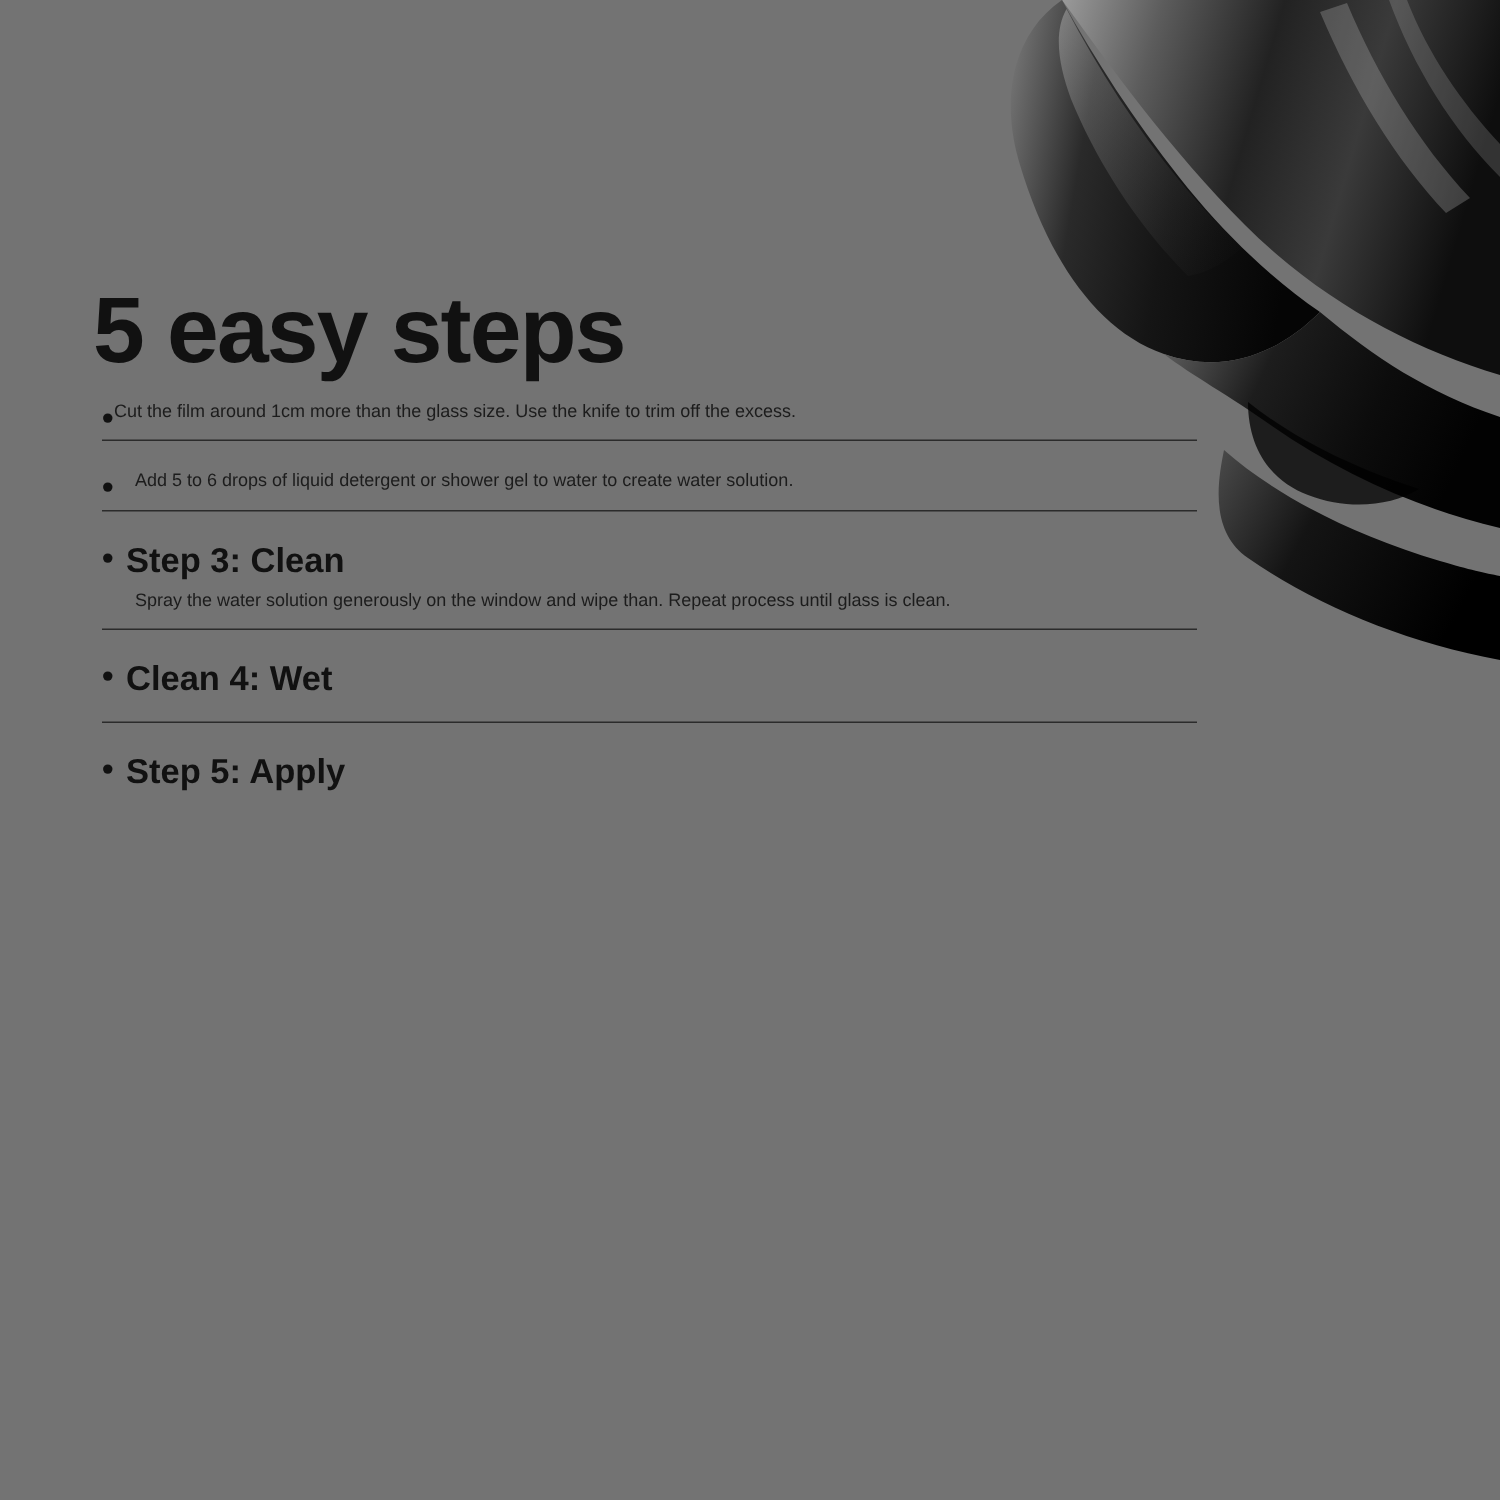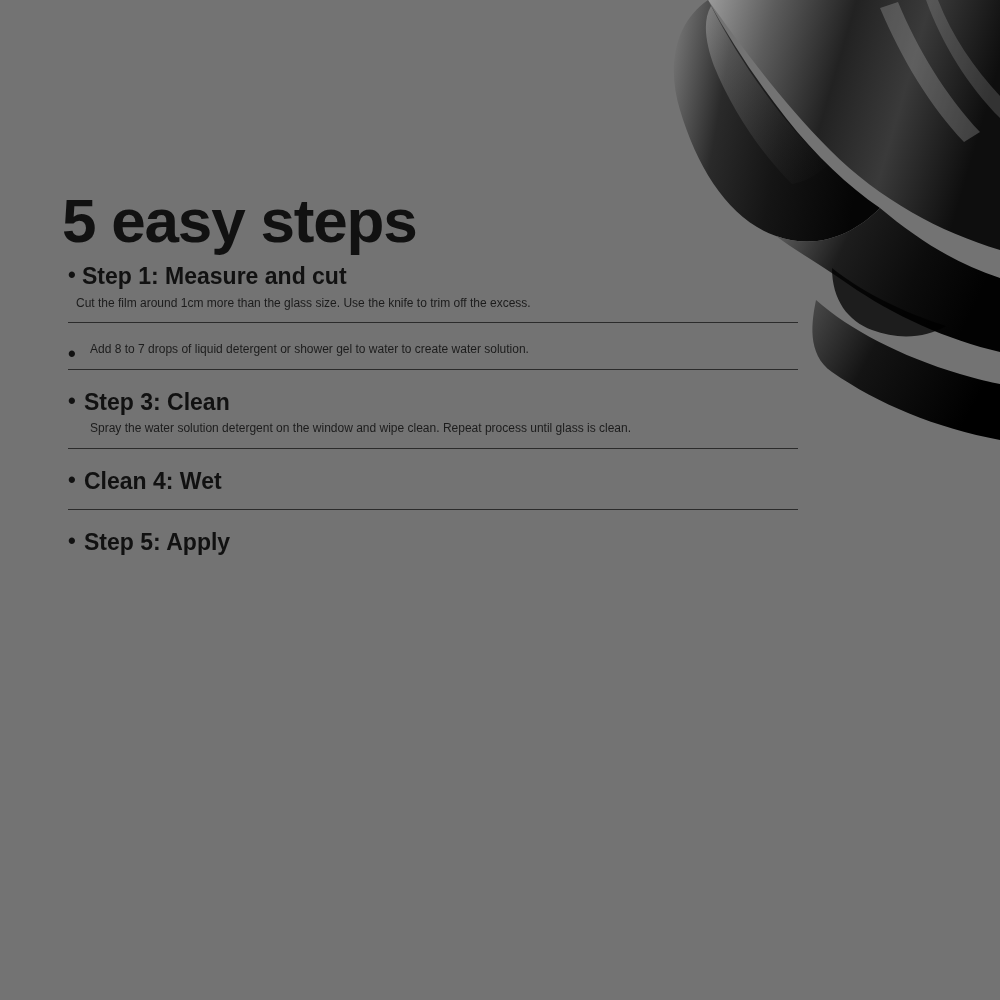--- a/index.html
+++ b/index.html
@@ -146,38 +146,37 @@
     </svg>
   </div>
 
   <h1 class="headline">5 easy steps</h1>
 
   <div class="steps">
 
     <div class="step step-1">
       <div class="step-title">
         <span class="bullet">•</span>
-        <span>Step 1: Measure and cut</span>
       </div>
       <div class="step-body">Cut the film around 1cm more than the glass size. Use the knife to trim off the excess.</div>
     </div>
 
     <div class="step step-2">
       <div class="step-title">
         <span class="bullet">•</span>
       </div>
-      <div class="step-body">Add 8 to 7 drops of liquid detergent or shower gel to water to create water solution.</div>
+      <div class="step-body">Add 5 to 6 drops of liquid detergent or shower gel to water to create water solution.</div>
     </div>
 
     <div class="step step-3">
       <div class="step-title">
         <span class="bullet">•</span>
         <span>Step 3: Clean</span>
       </div>
-      <div class="step-body">Spray the water solution detergent on the window and wipe clean. Repeat process until glass is clean.</div>
+      <div class="step-body">Spray the water solution generously on the window and wipe than. Repeat process until glass is clean.</div>
     </div>
 
     <div class="step step-4">
       <div class="step-title">
         <span class="bullet">•</span>
         <span>Clean 4: Wet</span>
       </div>
     </div>
 
     <div class="step step-5 last">

